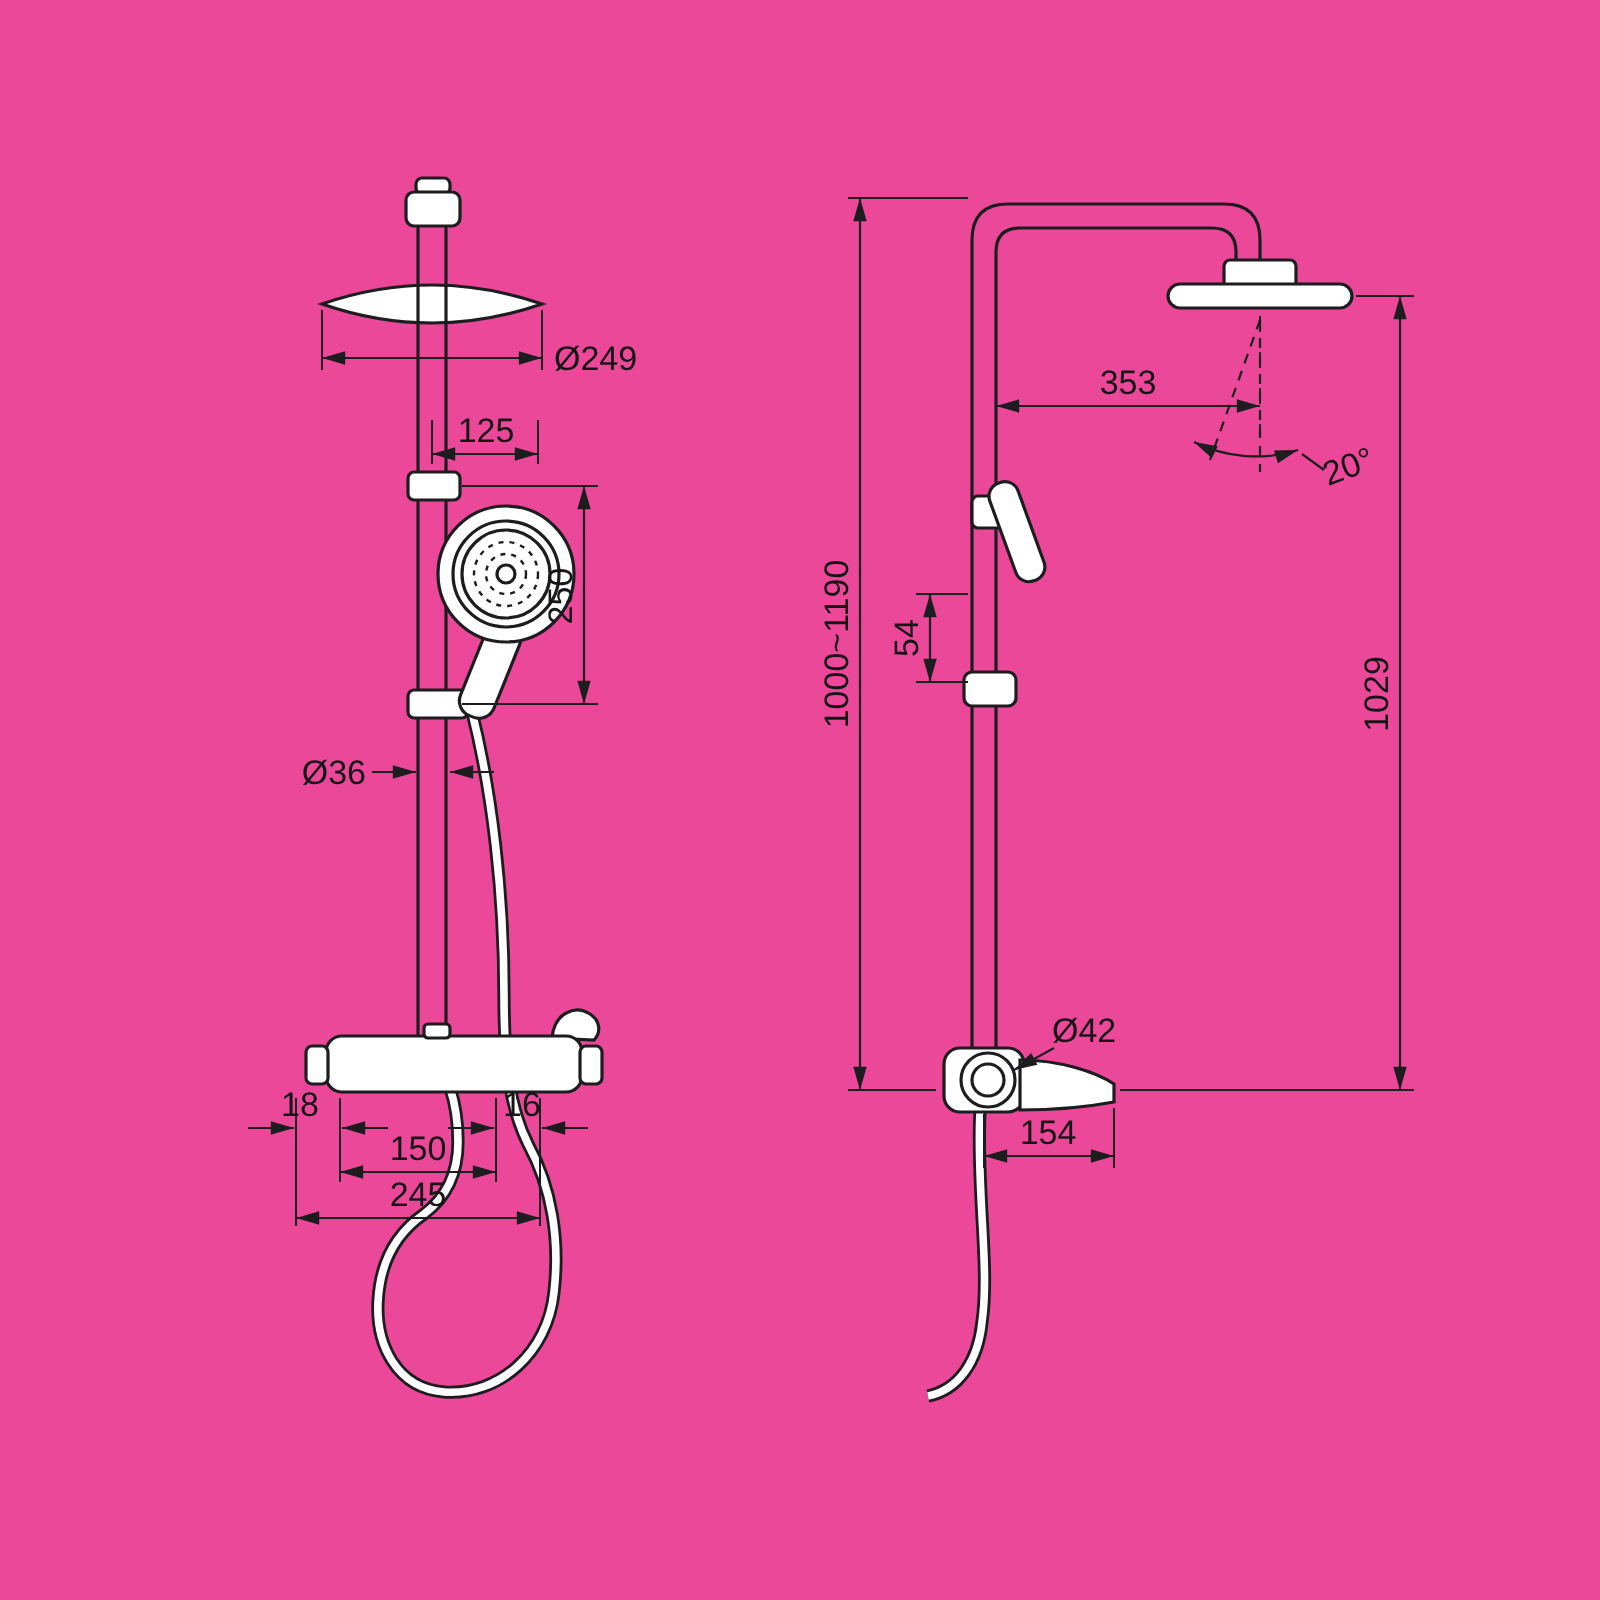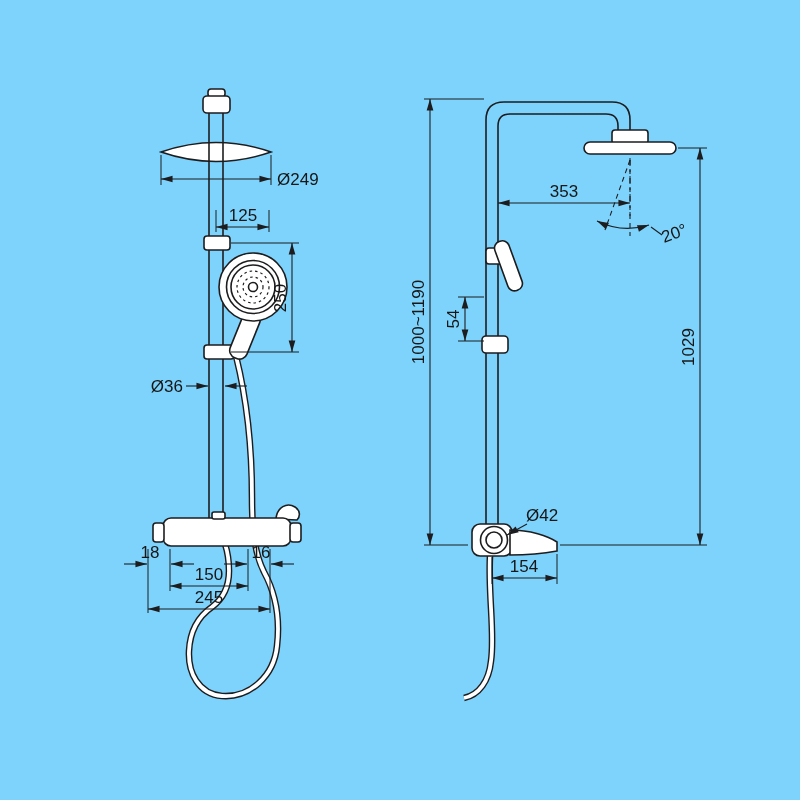--- a/index.html
+++ b/index.html
@@ -1,16 +1,16 @@
 <!DOCTYPE html>
 <html><head>
 <meta charset="utf-8">
 <style>
   html,body{margin:0;padding:0;background:#ffffff;}
-  .canvas{width:800px;height:800px;background:#7dd3fc;overflow:hidden;}
+  .canvas{width:800px;height:800px;background:#ec4899;overflow:hidden;}
   svg{display:block;}
   text{font-family:"Liberation Sans","DejaVu Sans",sans-serif;font-size:17px;fill:#161616;}
   .outline{fill:#ffffff;stroke:#1d1d1f;stroke-width:1.6;}
   .stroke{fill:none;stroke:#1d1d1f;stroke-width:1.6;}
   .dim{fill:none;stroke:#1d1d1f;stroke-width:1.1;}
   .ext{fill:none;stroke:#1d1d1f;stroke-width:1;}
   .dash{fill:none;stroke:#1d1d1f;stroke-width:1.1;stroke-dasharray:5 4;}
   .centerline{fill:none;stroke:#1d1d1f;stroke-width:1;stroke-dasharray:8 4 2 4;}
   .dotring{fill:none;stroke:#1d1d1f;stroke-width:1.2;stroke-dasharray:2.5 3;}
   .hose-outer{fill:none;stroke:#1d1d1f;stroke-width:6.6;}

